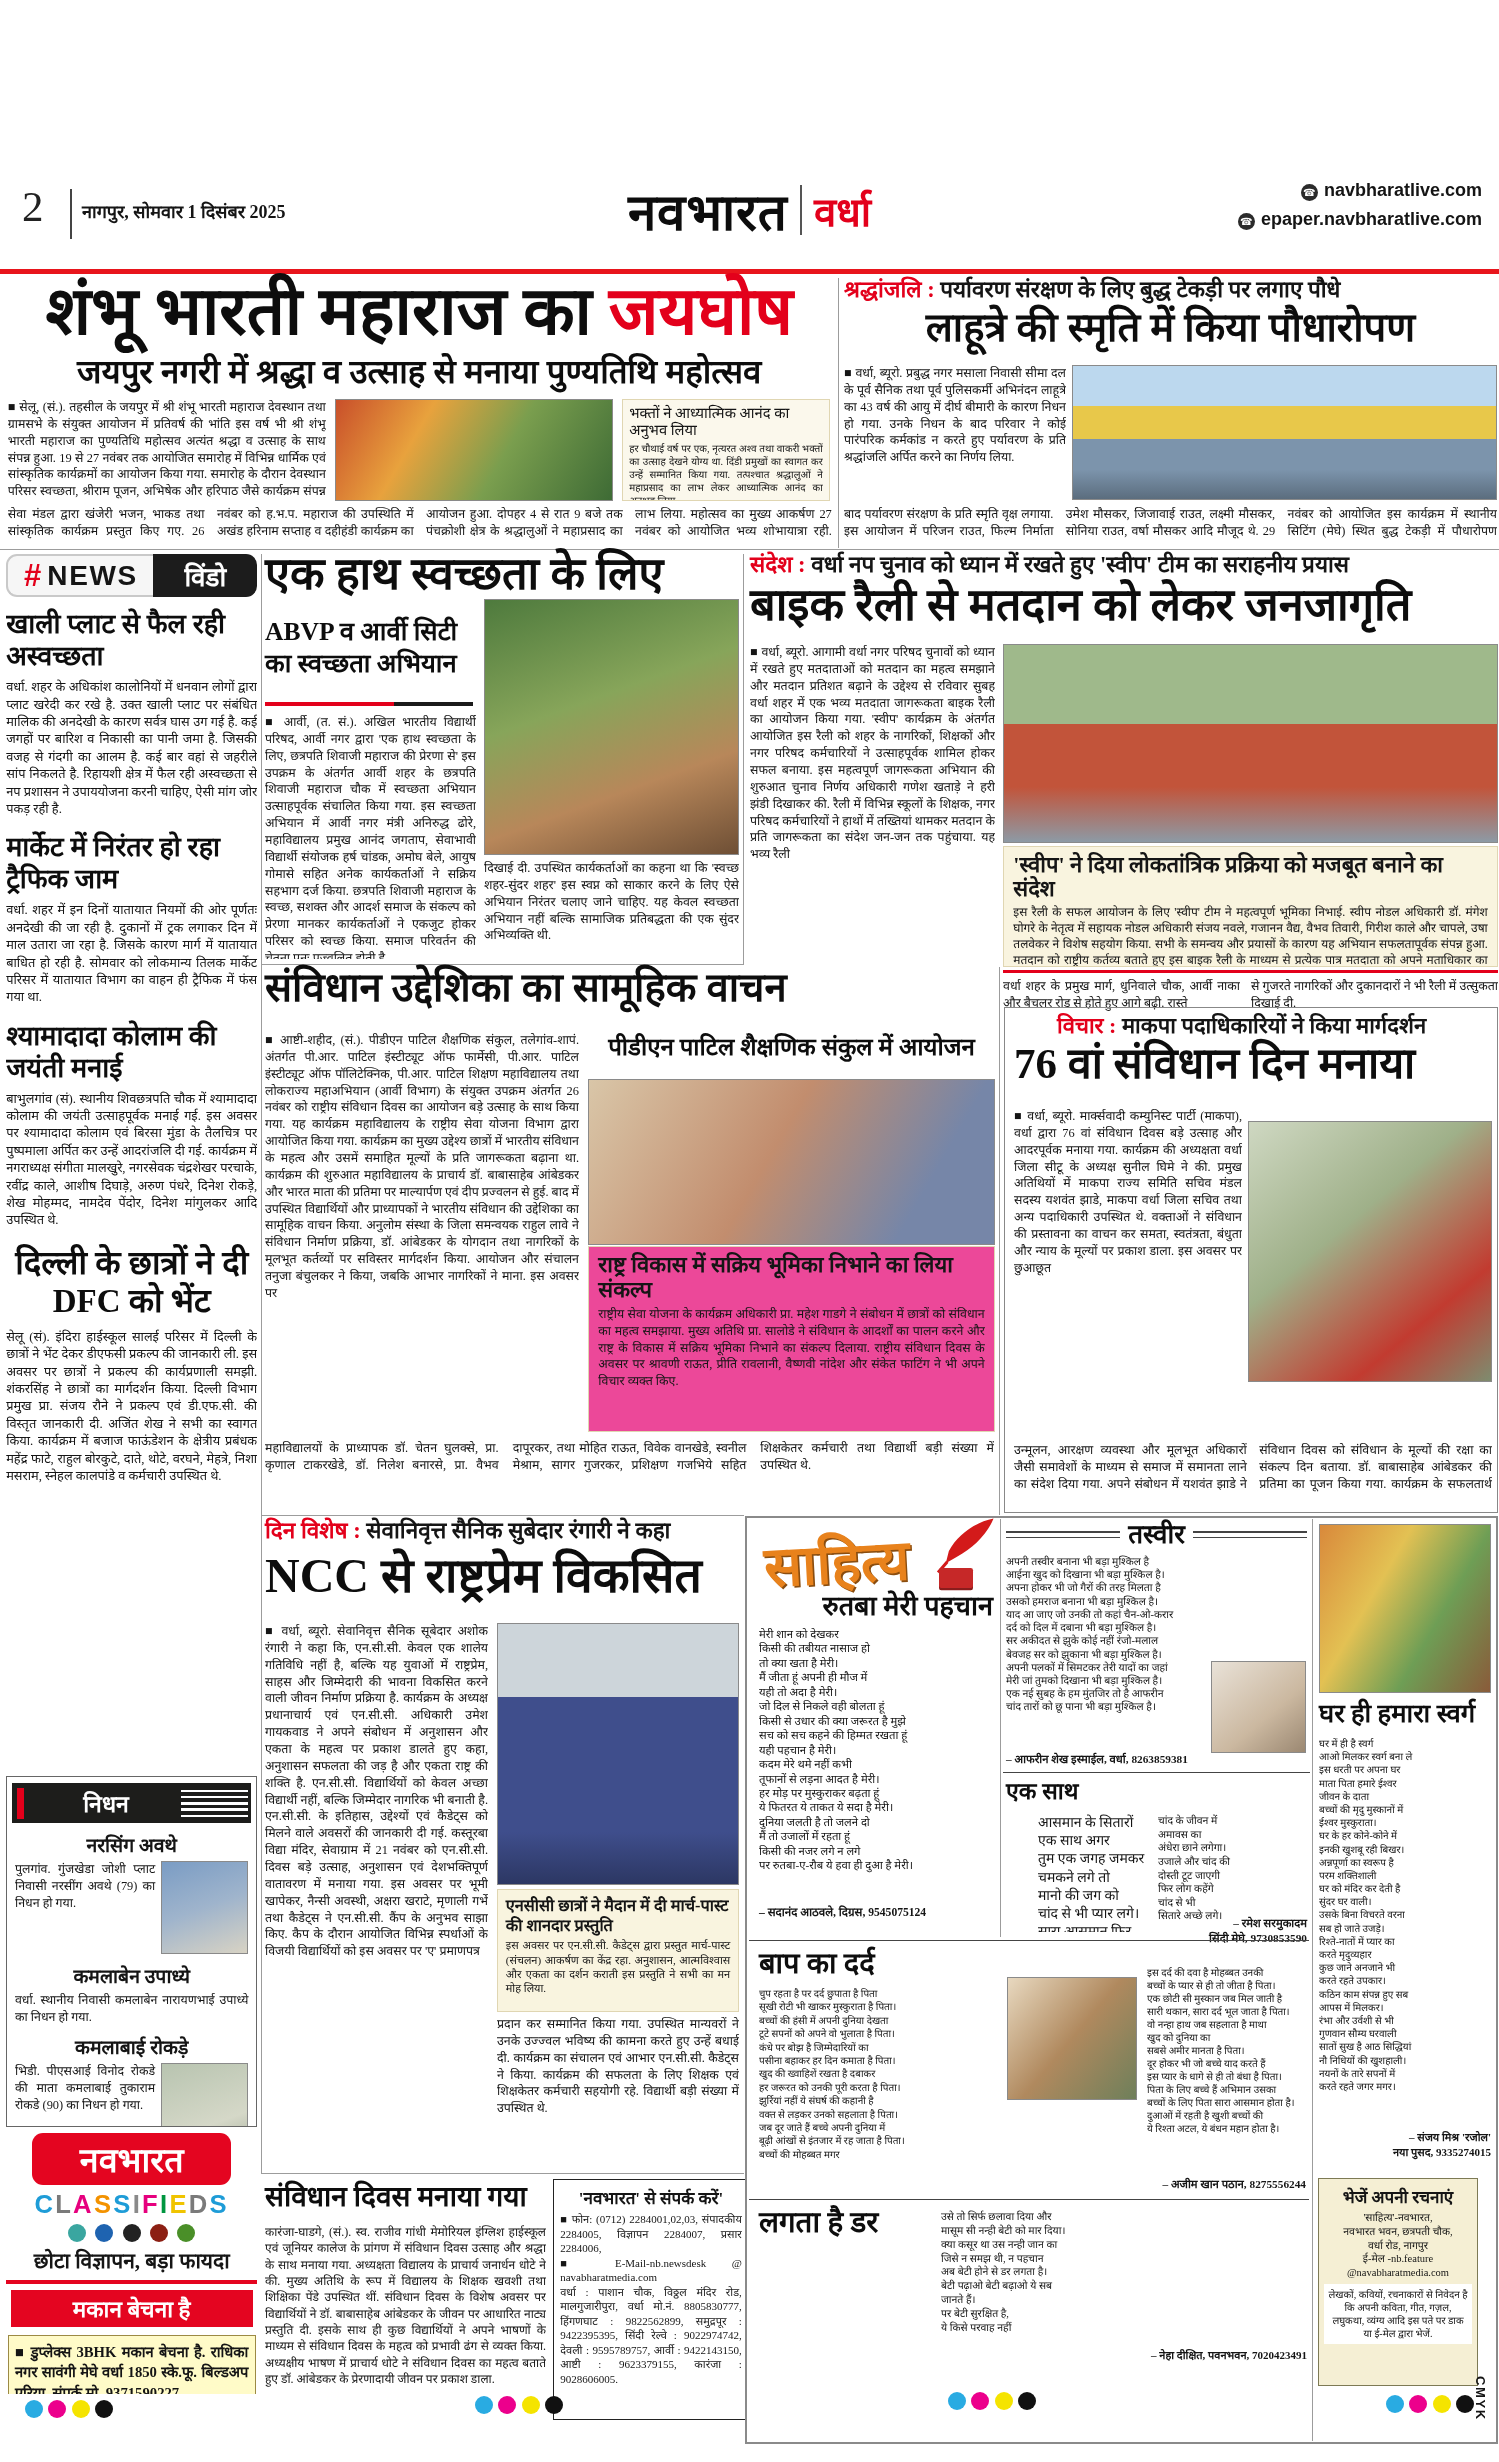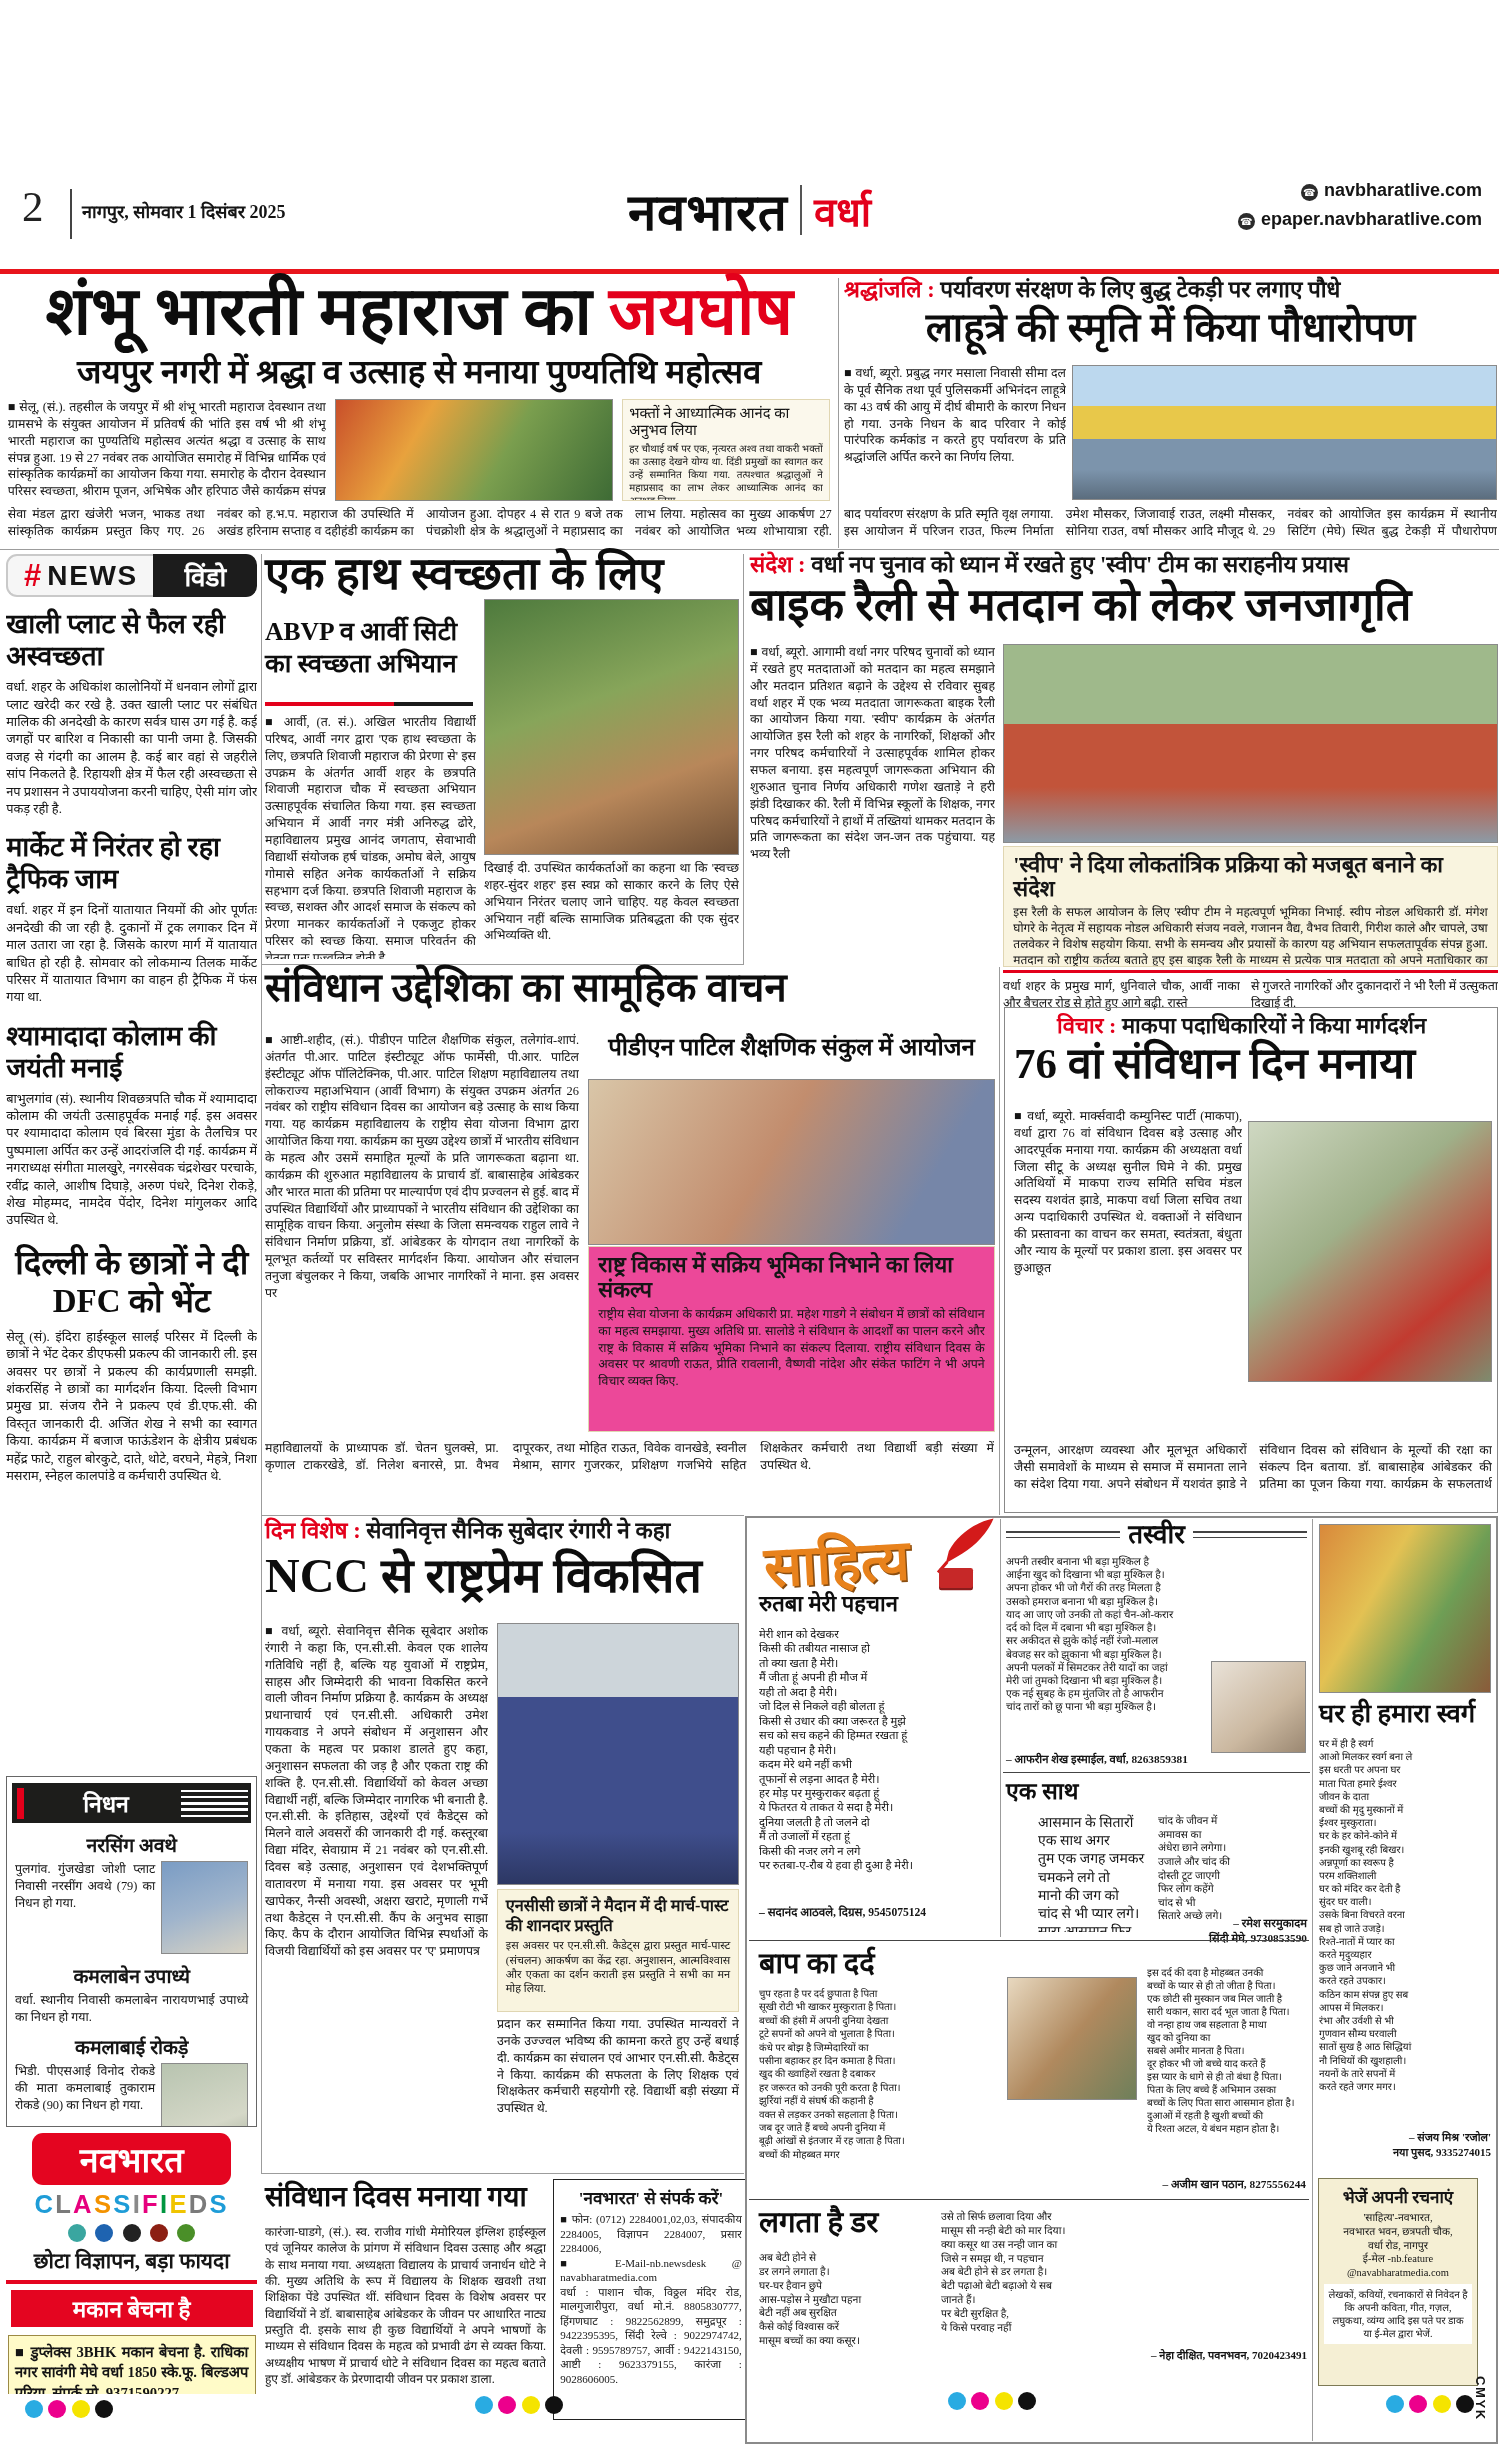--- a/index.html
+++ b/index.html
@@ -228,21 +228,21 @@
 
   <div class="abs" style="left:764px;top:1523px;width:233px;height:68px;">
     <span style="font-size:56px;font-weight:900;color:#e8821c;text-shadow:1.6px 1.6px 0 #8a4d0f;transform:rotate(-3deg);display:inline-block;">साहित्य</span>
     <svg width="67" height="57" viewBox="0 0 86 74" style="position:absolute;left:166px;top:-6.2px;">
       <path d="M82 2 C60 6 36 22 24 44 L20 60 L34 52 C56 40 74 22 82 2 Z" fill="#d31a1a"></path>
       <path d="M22 58 L10 72" stroke="#d31a1a" stroke-width="4"></path>
     </svg>
     <span style="position:absolute;left:175px;top:45px;width:34px;height:20px;background:#c62828;border-radius:2.3px;box-shadow:0 2.3px 0 #8a1c1c;"></span>
   </div>
 
-  <div class="abs hl" style="left:759px;top:1592px;width:234px;font-size:22px;">रुतबा मेरी पहचान</div>
+  <div class="abs hl" style="left:759px;top:1592px;width:234px;font-size:27px;text-align:right;">रुतबा मेरी पहचान</div>
   <div class="abs pre" style="left:759px;top:1627px;width:234px;height:273px;font-size:11.3px;line-height:1.28;overflow:hidden;">मेरी शान को देखकर
 किसी की तबीयत नासाज हो
 तो क्या खता है मेरी।
 मैं जीता हूं अपनी ही मौज में
 यही तो अदा है मेरी।
 जो दिल से निकले वही बोलता हूं
 किसी से उधार की क्या जरूरत है मुझे
 सच को सच कहने की हिम्मत रखता हूं
 यही पहचान है मेरी।
 कदम मेरे थमे नहीं कभी
@@ -322,27 +322,20 @@
 दूर होकर भी जो बच्चे याद करते हैं
 इस प्यार के धागे से ही तो बंधा है पिता।
 पिता के लिए बच्चे हैं अभिमान उसका
 बच्चों के लिए पिता सारा आसमान होता है।
 दुआओं में रहती है खुशी बच्चों की
 ये रिश्ता अटल, ये बंधन महान होता है।</div>
   <div class="abs sig" style="left:1086px;top:2176px;width:220px;font-size:11.3px;text-align:right;">– अजीम खान पठान, 8275556244</div>
 
   <div class="hline" style="left:749px;top:2199px;width:560px;background:#444;"></div>
   <div class="abs hl" style="left:759px;top:2207px;width:234px;font-size:29.5px;">लगता है डर</div>
-  <div class="abs pre" style="left:759px;top:2251px;width:174px;height:132px;font-size:10.5px;line-height:1.32;overflow:hidden;">अब बेटी होने से
-डर लगने लगाता है।
-घर-घर हैवान छुपे
-आस-पड़ोस ने मुखौटा पहना
-बेटी नहीं अब सुरक्षित
-कैसे कोई विश्वास करें
-मासूम बच्चों का क्या कसूर।</div>
   <div class="abs pre" style="left:941px;top:2210px;width:180px;height:175px;font-size:10.5px;line-height:1.32;overflow:hidden;">उसे तो सिर्फ छलावा दिया और
 मासूम सी नन्ही बेटी को मार दिया।
 क्या कसूर था उस नन्ही जान का
 जिसे न समझ थी, न पहचान
 अब बेटी होने से डर लगता है।
 बेटी पढ़ाओ बेटी बढ़ाओ ये सब
 जानते हैं।
 पर बेटी सुरक्षित है,
 ये किसे परवाह नहीं</div>
   <div class="abs sig" style="left:1127px;top:2347px;width:180px;font-size:11px;text-align:right;">– नेहा दीक्षित, पवनभवन, 7020423491</div>

